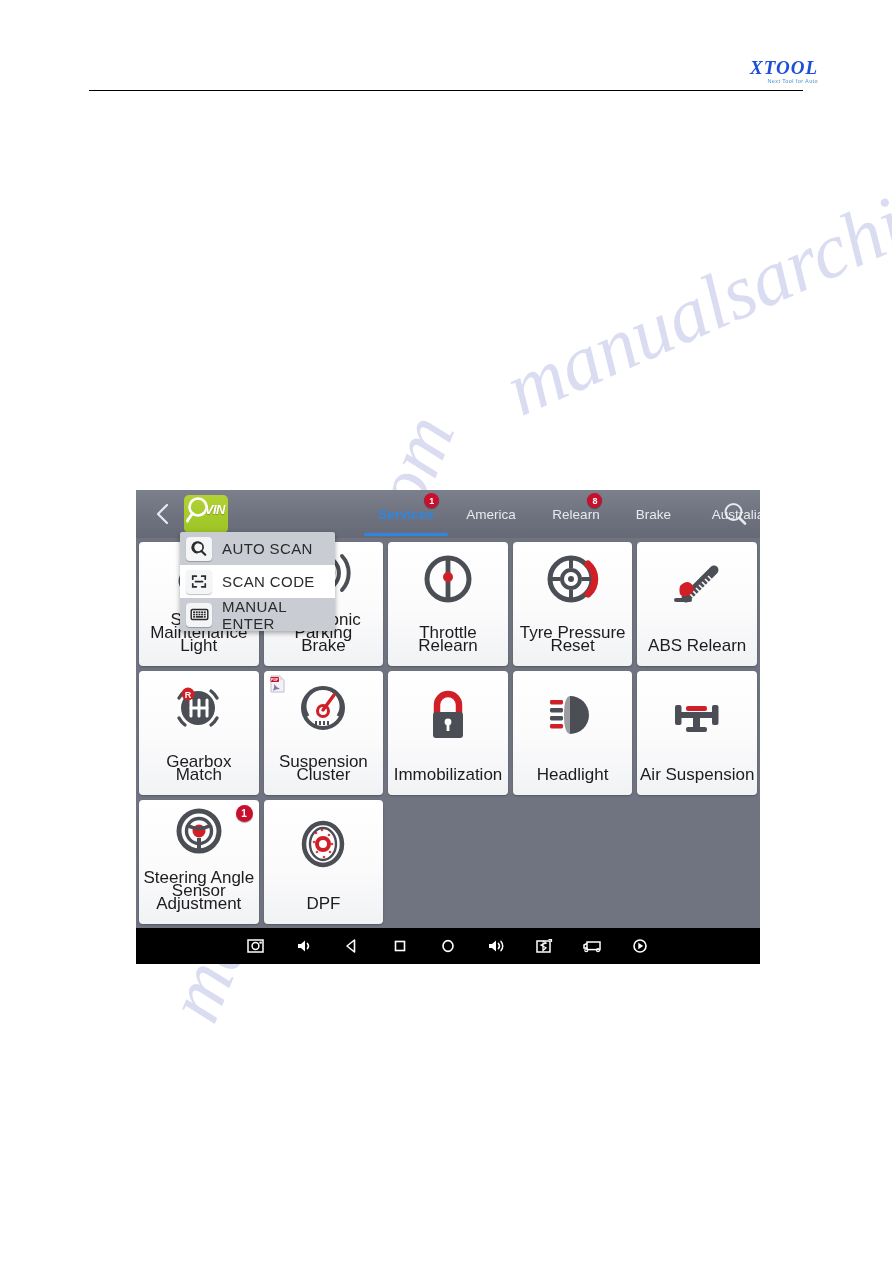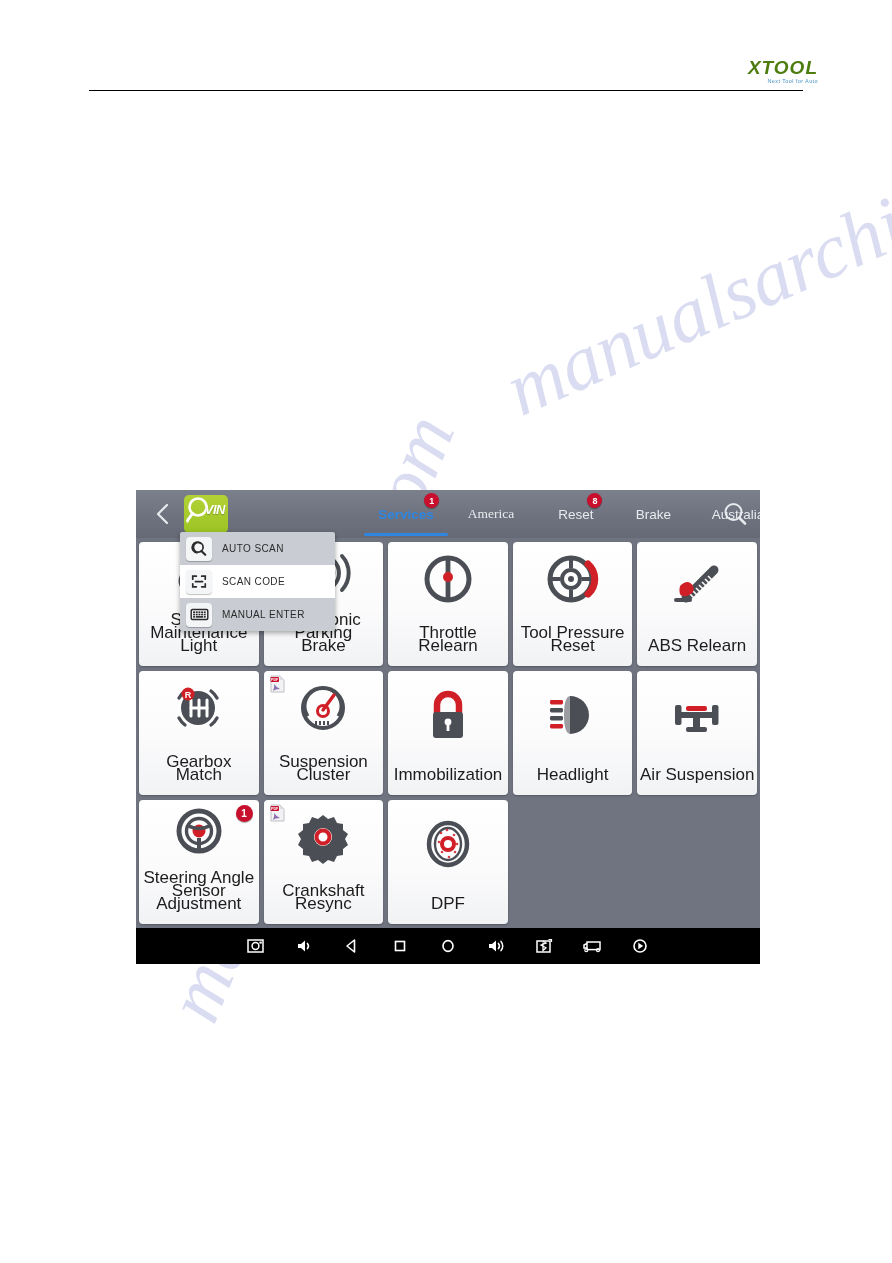--- a/index.html
+++ b/index.html
@@ -14,24 +14,24 @@
   
   #doc-header{
     position:absolute;left:0;top:0;width:892px;height:92px;
   }
   #brand-logo{
     position:absolute;right:74px;top:58px;
     text-align:right;line-height:1;
     user-select:none;
   }
   #brand-logo .logo-main{
-    font-family:Liberation Sans, sans-serif;
+    font-family:Liberation Serif, serif;
     font-weight:bold;font-style:italic;
     font-size:19px;letter-spacing:1px;
-    color:#4d7c0f;
+    color:#1d4ed8;
   }
   #brand-logo .logo-tag{
     font-size:5.5px;color:#4a93c6;letter-spacing:.4px;
     margin-top:2px;font-family:"Liberation Sans", sans-serif;
   }
   #header-rule{
     position:absolute;left:89px;top:90px;width:714px;height:1px;
     background:#000;
   }
 
@@ -157,21 +157,21 @@
     position:absolute;left:44px;top:42px;width:155px;
     background:#c9ccd2;
     box-shadow:0 2px 5px rgba(0,0,0,.35);
     z-index:40;
     border-radius:2px;
     overflow:hidden;
   }
   .dd-item{
     display:flex;align-items:center;
     height:33px;padding-left:6px;
-    color:#2b2b2b;font-size:10px;letter-spacing:.4px;
+    color:#2b2b2b;font-size:15px;letter-spacing:.4px;
     cursor:pointer;
   }
   .dd-item.alt{background:#ffffff;}
   .dd-icon{
     width:26px;height:24px;border-radius:4px;
     background:#f4f5f7;
     display:flex;align-items:center;justify-content:center;
     margin-right:10px;
     box-shadow:0 1px 1px rgba(0,0,0,.25);
     flex:none;
@@ -228,25 +228,25 @@
       <svg width="30" height="30" viewBox="0 0 30 30" aria-hidden="true">
         <circle cx="13.5" cy="13" r="8" fill="none" stroke="#e9ebef" stroke-width="2"></circle>
         <path d="M19.3 18.8 L25 24.5" stroke="#e9ebef" stroke-width="2.6" stroke-linecap="round"></path>
       </svg>
     </div>
   <div class="tab active" style="left: 228px; width: 84px;">
         <span>Services</span>
         <span class="badge" style="right: 8.8px;">1</span>
         <span class="underline"></span>
       </div>
-      <div class="tab" style="left: 315px; width: 80px; font-family: Liberation Serif, serif;">
+      <div class="tab" style="left: 315px; width: 80px;">
         <span>America</span>
       </div>
       <div class="tab" style="left: 405px; width: 70px;">
-        <span>Reset</span>
+        <span>Relearn</span>
         <span class="badge" style="right: 8.6px;">8</span>
       </div>
       <div class="tab" style="left: 490px; width: 55px;">
         <span>Brake</span>
       </div>
       <div class="tab" style="left: 563px; width: 78px;">
         <span>Australia</span>
       </div>
     </div>
 
@@ -290,21 +290,21 @@
      <circle cx="29" cy="28" r="3" fill="#4b4f55"></circle>
      <g stroke="#4b4f55" stroke-width="4">
        <path d="M29 7 L29 17"></path>
               <path d="M29 39 L29 49"></path>
        <path d="M8 28 L18 28"></path>
               <path d="M40 28 L50 28"></path>
      </g>
      <path d="M46 13 a20 20 0 0 1 0 30" fill="none" stroke="#d01f26" stroke-width="7" stroke-linecap="round"></path>
           </svg>
         </div>
-        <div class="tile-label">Tool Pressure Reset</div>
+        <div class="tile-label">Tyre Pressure Reset</div>
       </div>
       <div class="tile">
         <div class="tile-icon">
           <svg width="62" height="58" viewBox="0 0 62 58">
      <path d="M20 40 L48 12" stroke="#4b4f55" stroke-width="9" stroke-linecap="round"></path>
      <g stroke="#ffffff" stroke-width="1.6">
        <path d="M24 36 l5 5"></path>
               <path d="M27 33 l5 5"></path>
               <path d="M30 30 l5 5"></path>
        <path d="M33 27 l5 5"></path>
@@ -408,37 +408,20 @@
         <div class="tile-icon">
           <svg width="62" height="58" viewBox="0 0 62 58">
      <circle cx="31" cy="28" r="20" fill="none" stroke="#4b4f55" stroke-width="5"></circle>
      <circle cx="31" cy="28" r="12.5" fill="none" stroke="#4b4f55" stroke-width="3.4"></circle>
      <circle cx="31" cy="28" r="6.5" fill="#d01f26"></circle>
      <path d="M19 22 q12 7 24 0" fill="none" stroke="#4b4f55" stroke-width="3.4"></path>
      <path d="M31 35 L31 46" stroke="#4b4f55" stroke-width="4"></path>
           </svg>
         </div>
         <div class="tile-label">Steering Angle<br>Sensor Adjustment</div>
-      </div>
-      <div class="tile">
-        <div class="pdf-badge"><svg width="15" height="18" viewBox="0 0 15 18">
-  <path d="M1 1 L10 1 L14 5 L14 17 L1 17 Z" fill="#f2f2f4" stroke="#b9b9c2" stroke-width="0.9"></path>
-  <path d="M10 1 L10 5 L14 5" fill="#dcdce2"></path>
-  <rect x="0.5" y="2" width="8.5" height="5" rx="1" fill="#c8102e"></rect>
-  <text x="4.7" y="6.2" font-size="3.6" font-weight="bold" fill="#ffffff" text-anchor="middle" font-family="Liberation Sans, sans-serif">PDF</text>
-  <path d="M4 9 q3 4 6 5 q-5 0 -7 2 q2 -4 1 -7 z" fill="#8a6fb0"></path>
-</svg></div>
-        <div class="tile-icon">
-          <svg width="62" height="58" viewBox="0 0 62 58">
-     <path d="M31 6 l5 4 l6 -2 l3 6 l6 1 l0 6 l5 4 l-3 5 l3 6 l-5 4 l0 6 l-6 1 l-3 6 l-6 -2 l-5 4 l-5 -4 l-6 2 l-3 -6 l-6 -1 l0 -6 l-5 -4 l3 -6 l-3 -5 l5 -4 l0 -6 l6 -1 l3 -6 l6 2 z" fill="#4b4f55"></path>
-     <circle cx="31" cy="28" r="9" fill="#ffffff"></circle>
-     <circle cx="31" cy="28" r="6.5" fill="none" stroke="#d01f26" stroke-width="4"></circle>
-          </svg>
-        </div>
-        <div class="tile-label">Crankshaft Resync</div>
       </div>
       <div class="tile">
         <div class="tile-icon">
           <svg width="62" height="58" viewBox="0 0 62 58">
      <ellipse cx="31" cy="28" rx="19" ry="21" fill="none" stroke="#4b4f55" stroke-width="4.5"></ellipse>
      <ellipse cx="31" cy="28" rx="13" ry="16" fill="#ffffff" stroke="#4b4f55" stroke-width="2.4"></ellipse>
      <g fill="#d01f26" opacity="0.85">
        <circle cx="24" cy="17" r="1.3"></circle>
               <circle cx="30" cy="14" r="1.3"></circle>
               <circle cx="37" cy="19" r="1.3"></circle>

